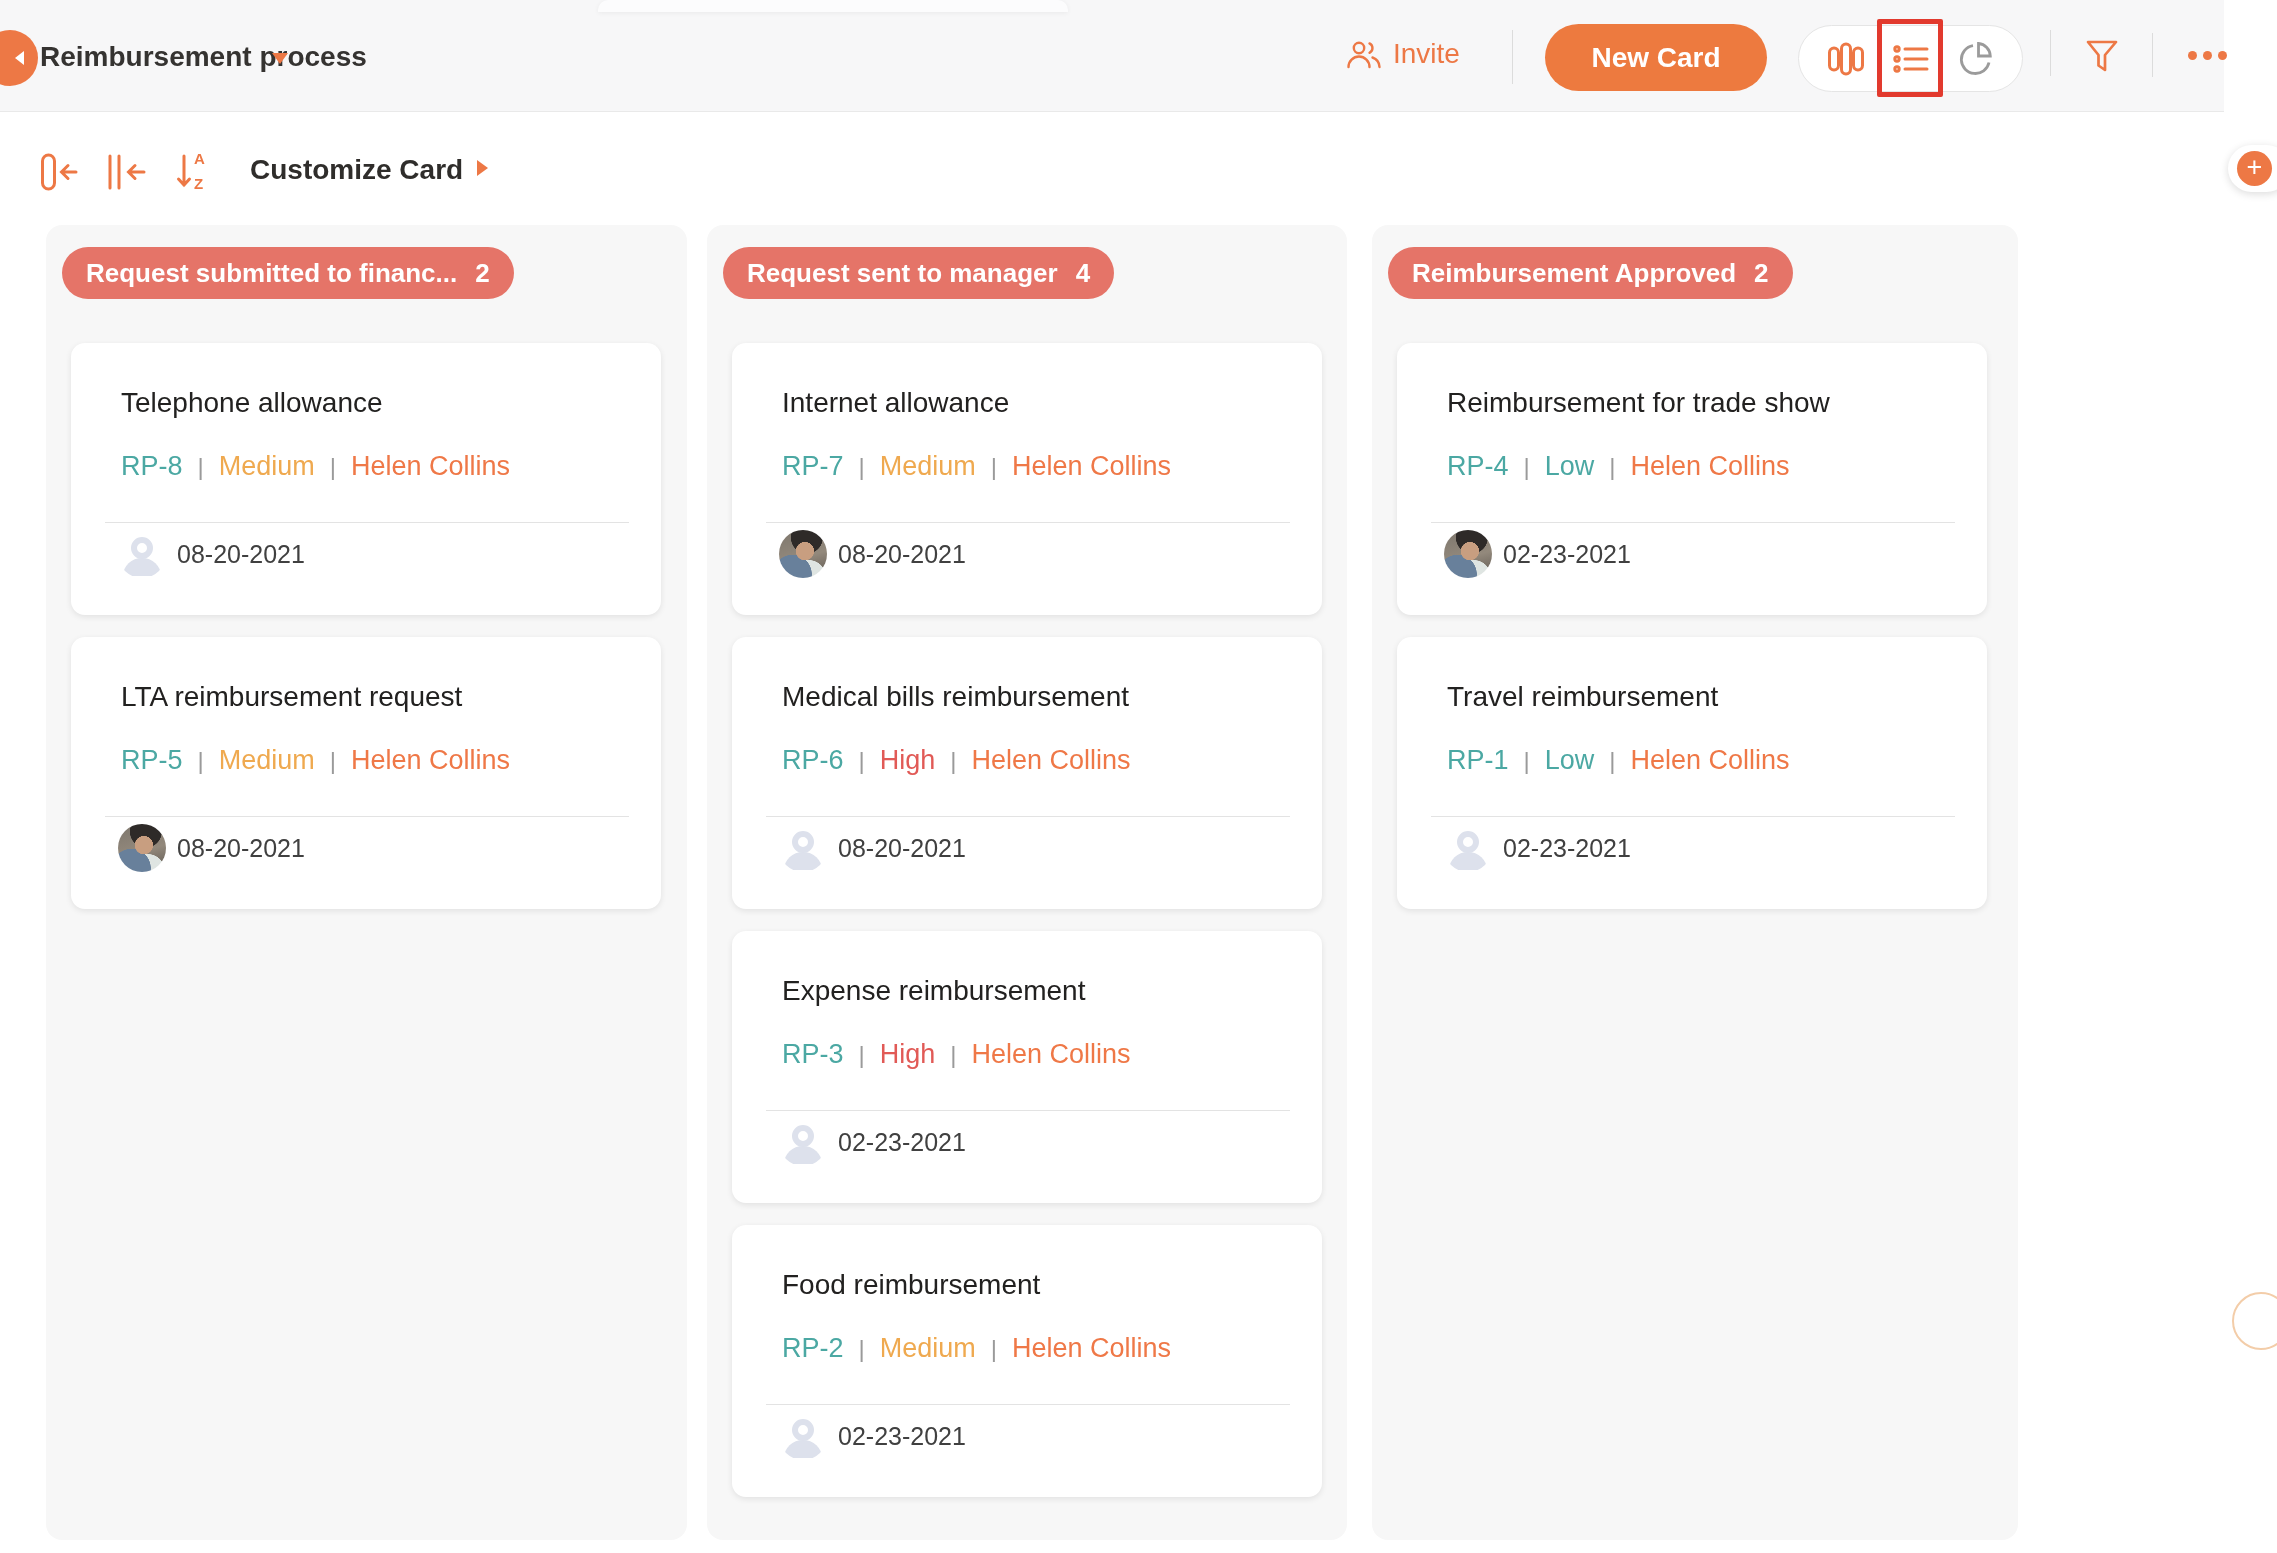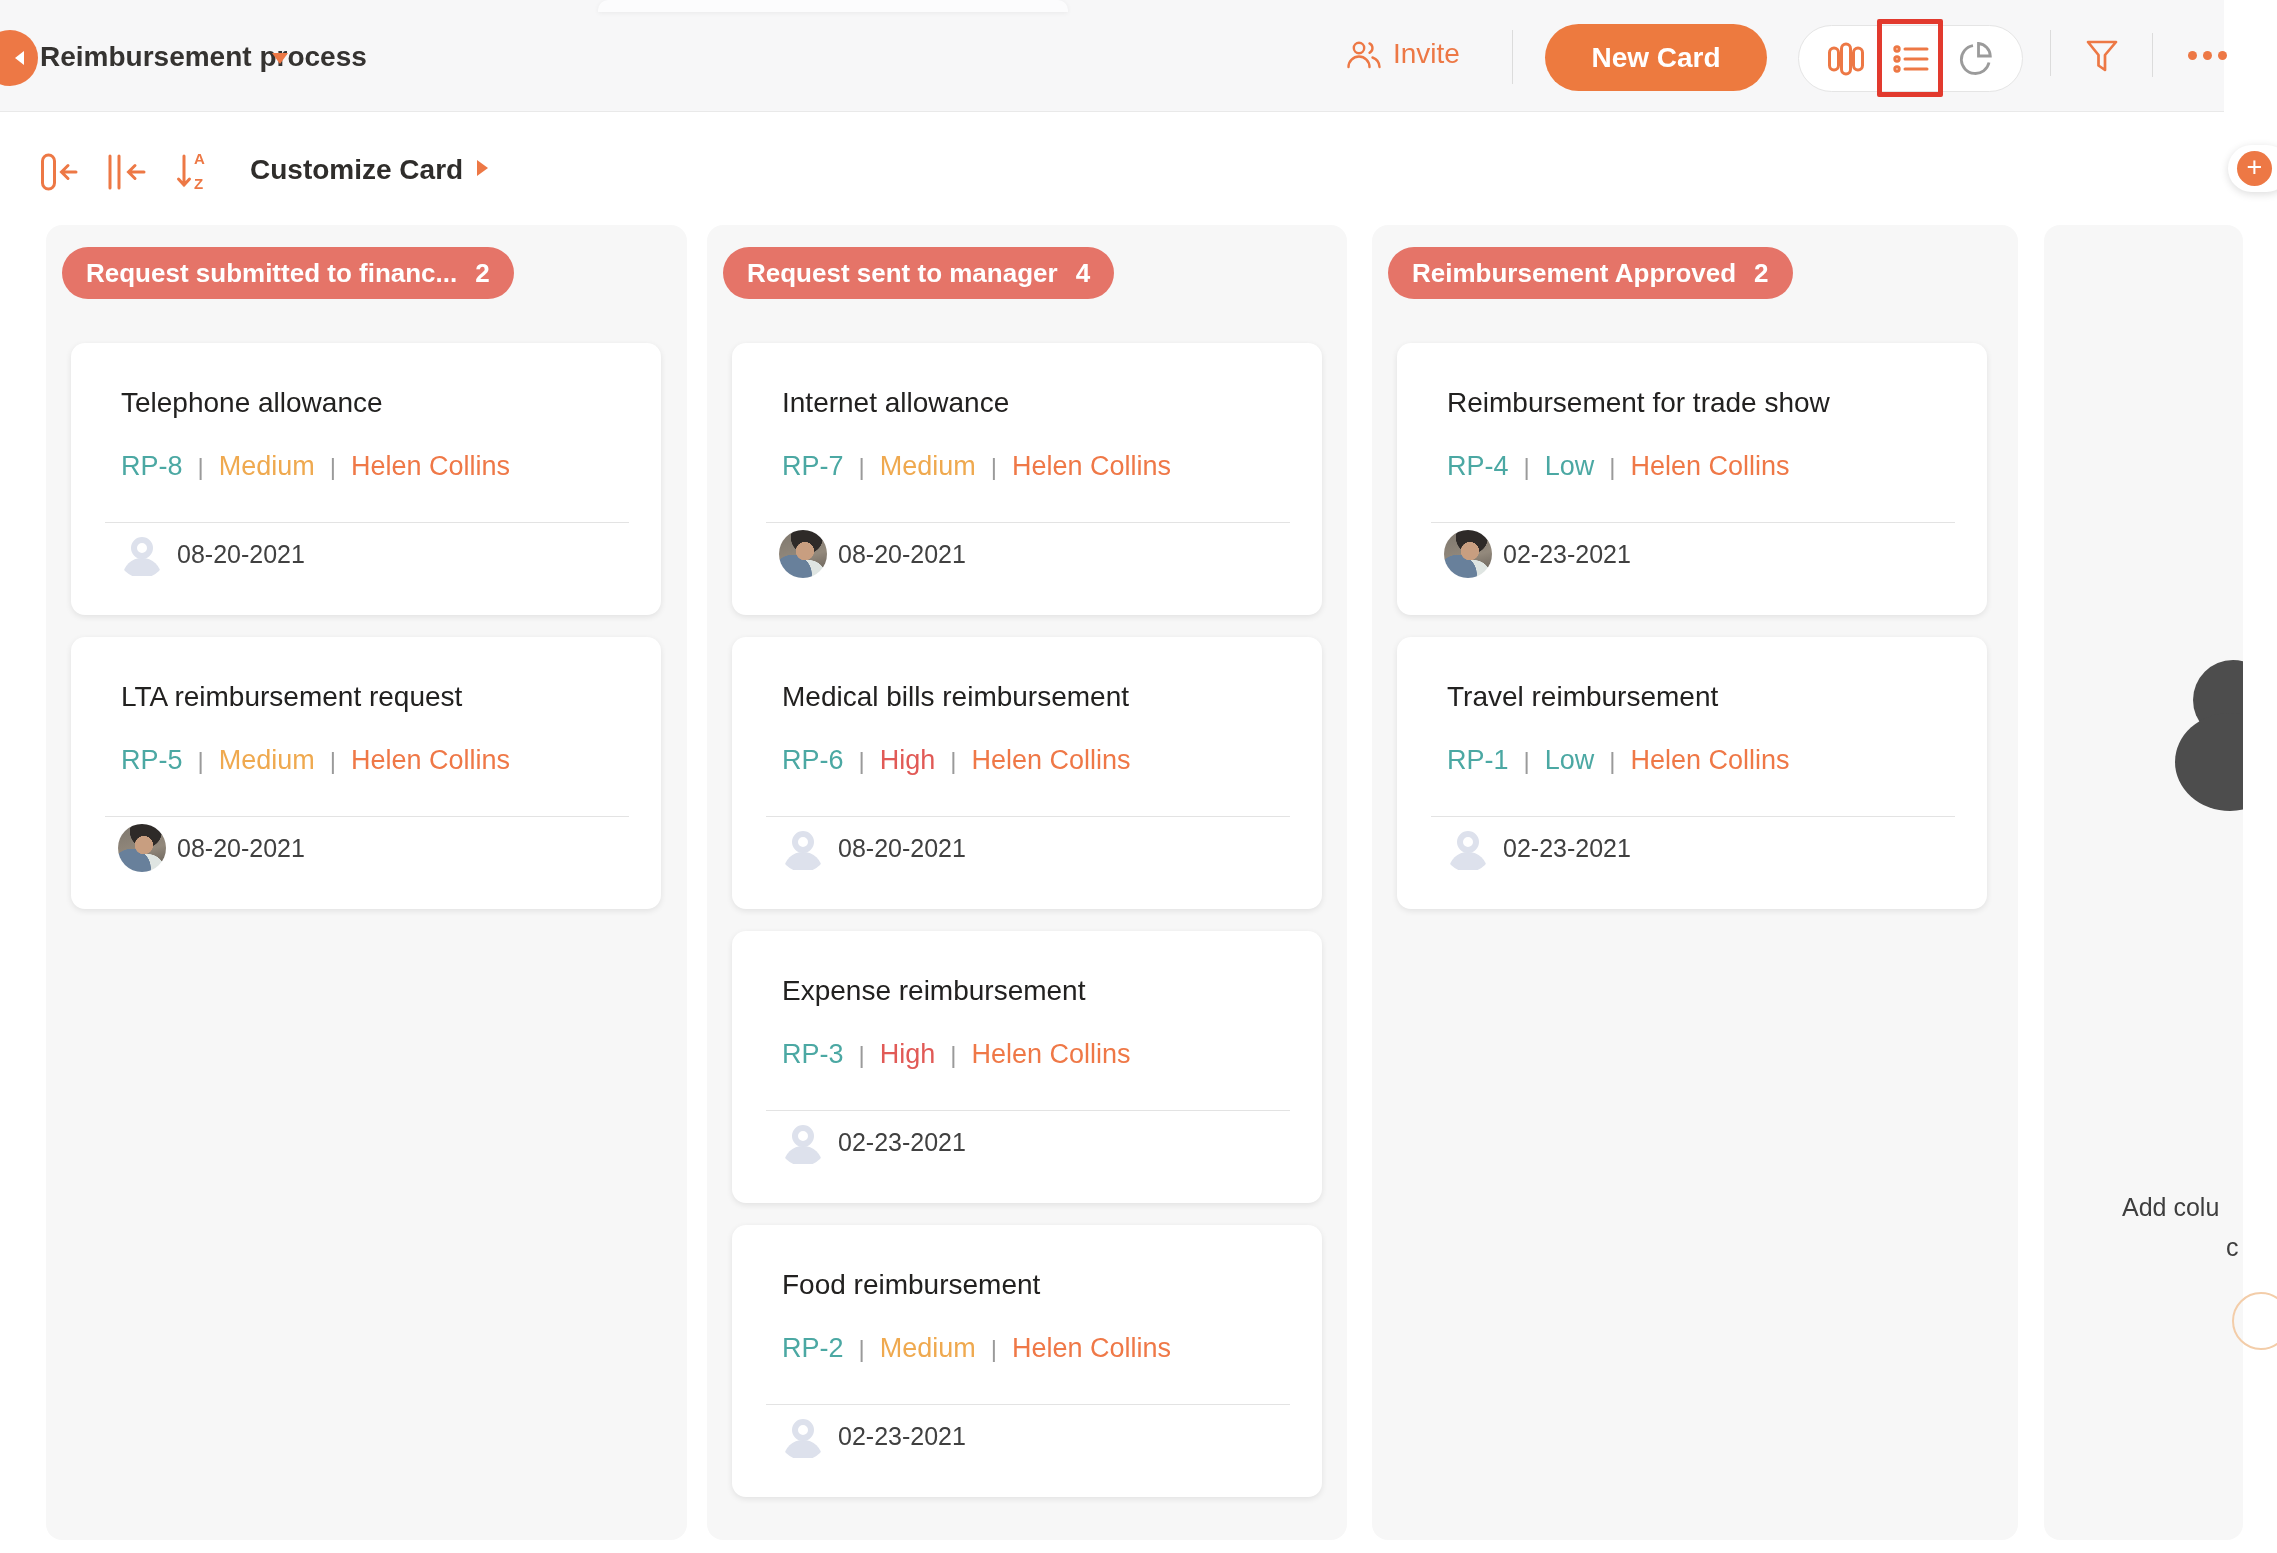--- a/index.html
+++ b/index.html
@@ -352,24 +352,18 @@
             <svg width="48" height="48" viewBox="0 0 48 48">
               <circle cx="24" cy="18" r="8" fill="none" stroke="#dde1ec" stroke-width="6"></circle>
               <path d="M5 46 a19 18 0 0 1 38 0 z" fill="#dde1ec"></path>
             </svg>
           </span>
           <span class="card-date">02-23-2021</span>
         </div>
       </article>
     </section>
 
-    <section class="column col-3">
-      <span class="add-line1">Add colu</span>
-      <span class="add-line2">c</span>
-      <div class="blob-head"></div>
-      <div class="blob-body"></div>
-    </section>
 
   </main>
 
   <div class="add-circle"></div>
 
 </div>
 
 </body></html>

